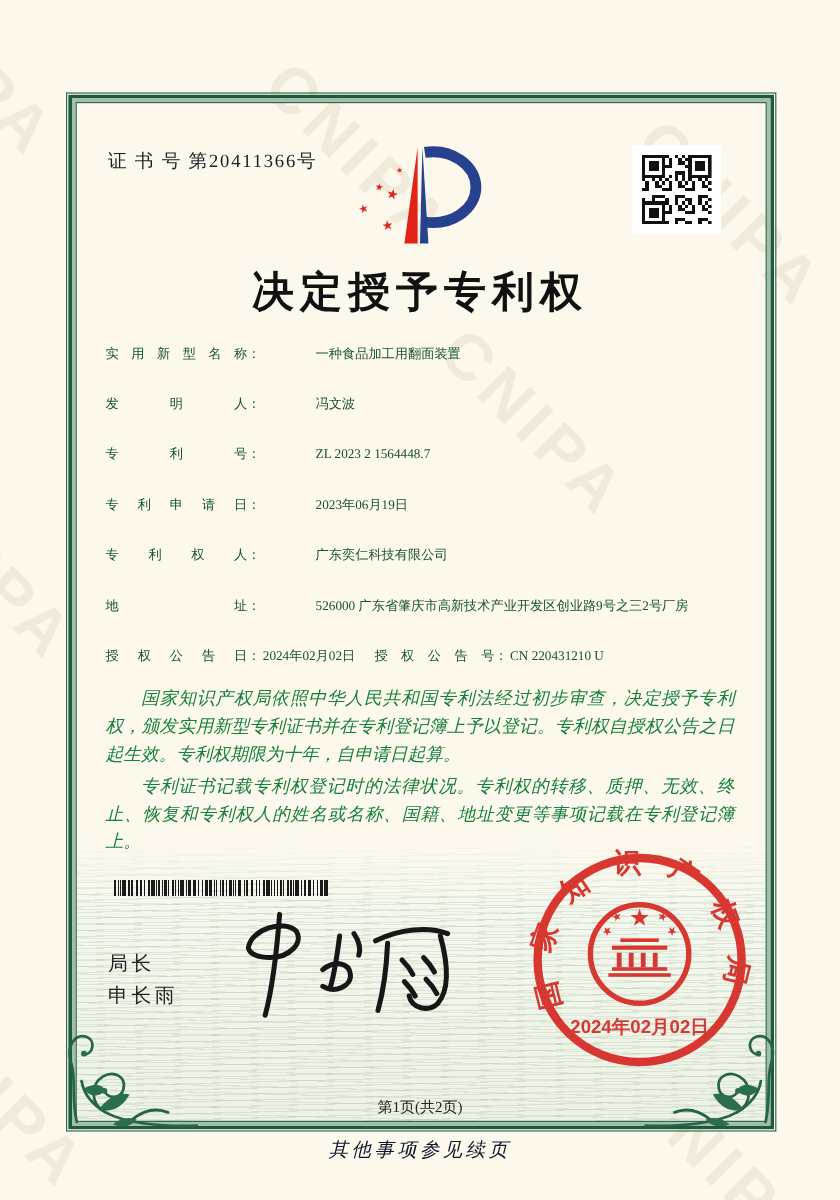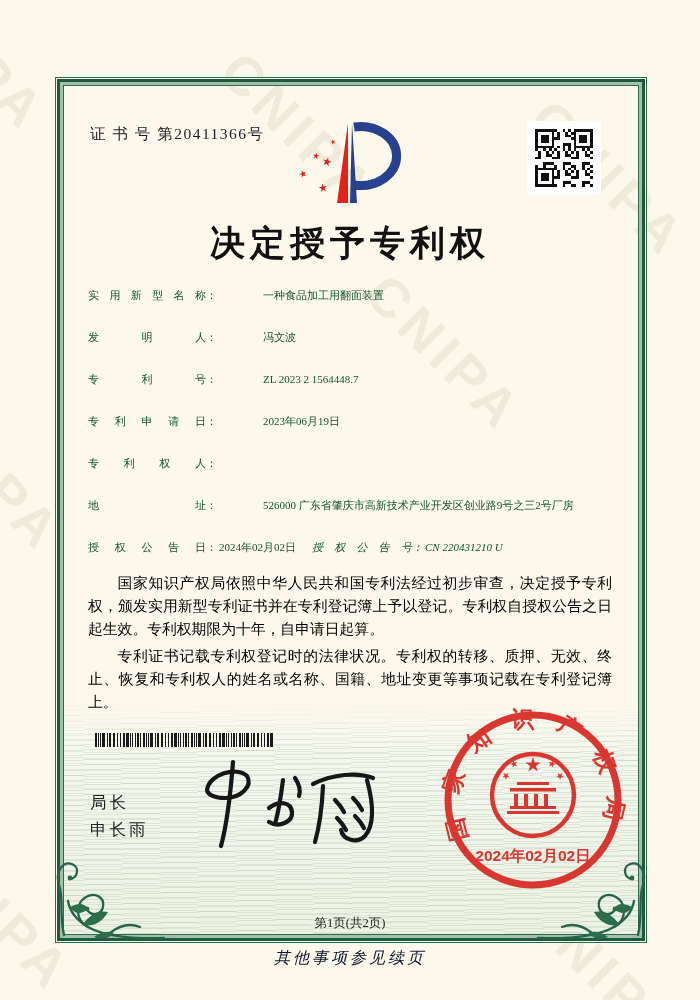--- a/index.html
+++ b/index.html
@@ -40,24 +40,24 @@
       font-size:35px;font-weight:bold;letter-spacing:5px;color:#111;}
 
   .fields{position:absolute;left:88px;top:284px;width:526px;}
   .frow{display:flex;margin-bottom:20px;font-size:11px;line-height:22px;color:#14532d;}
   .flabel{display:inline-block;width:118px;text-align:justify;text-align-last:justify;
           text-justify:inter-character;flex:0 0 118px;}
   .flabel.narrow{width:100px;flex:0 0 100px;}
   .fcolon{flex:0 0 auto;margin-right:2px;}
   .fvalue{flex:1;margin-left:44px;}
   .pair{display:flex;}
-  .pair2{margin-left:16px;font-style:italic;}
+  .pair2{margin-left:16px;}
 
   .body-text{position:absolute;left:88px;top:572px;width:524px;font-size:14.8px;
-      line-height:23.2px;text-align:justify;color:#000000;}
+      line-height:23.2px;font-style:italic;text-align:justify;color:#15803d;}
   .body-text p{margin:0 0 3px 0;text-indent:2em;}
 
   .barcode{position:absolute;left:95px;top:733px;width:182px;height:14px;}
 
   .signer{position:absolute;left:90px;top:790px;font-family:Liberation Mono, monospace;
       font-size:16.5px;letter-spacing:3px;color:#222;line-height:27px;}
   .signature{position:absolute;left:195px;top:750px;}
 
   .seal{position:absolute;left:438px;top:705px;width:190px;height:190px;z-index:6;
         mix-blend-mode:multiply;}
@@ -375,20 +375,21 @@
         <span class="fvalue">ZL 2023 2 1564448.7</span>
       </div>
       <div class="frow">
         <span class="flabel">专利申请日</span>
         <span class="fcolon">：</span>
         <span class="fvalue">2023年06月19日</span>
       </div>
       <div class="frow">
         <span class="flabel">专利权人</span>
         <span class="fcolon">：</span>
+        <span class="fvalue">广东奕仁科技有限公司</span>
       </div>
       <div class="frow">
         <span class="flabel">地址</span>
         <span class="fcolon">：</span>
         <span class="fvalue">526000 广东省肇庆市高新技术产业开发区创业路9号之三2号厂房</span>
       </div>
       <div class="frow">
         <span class="pair">
           <span class="flabel">授权公告日</span>
           <span class="fcolon">：</span>

